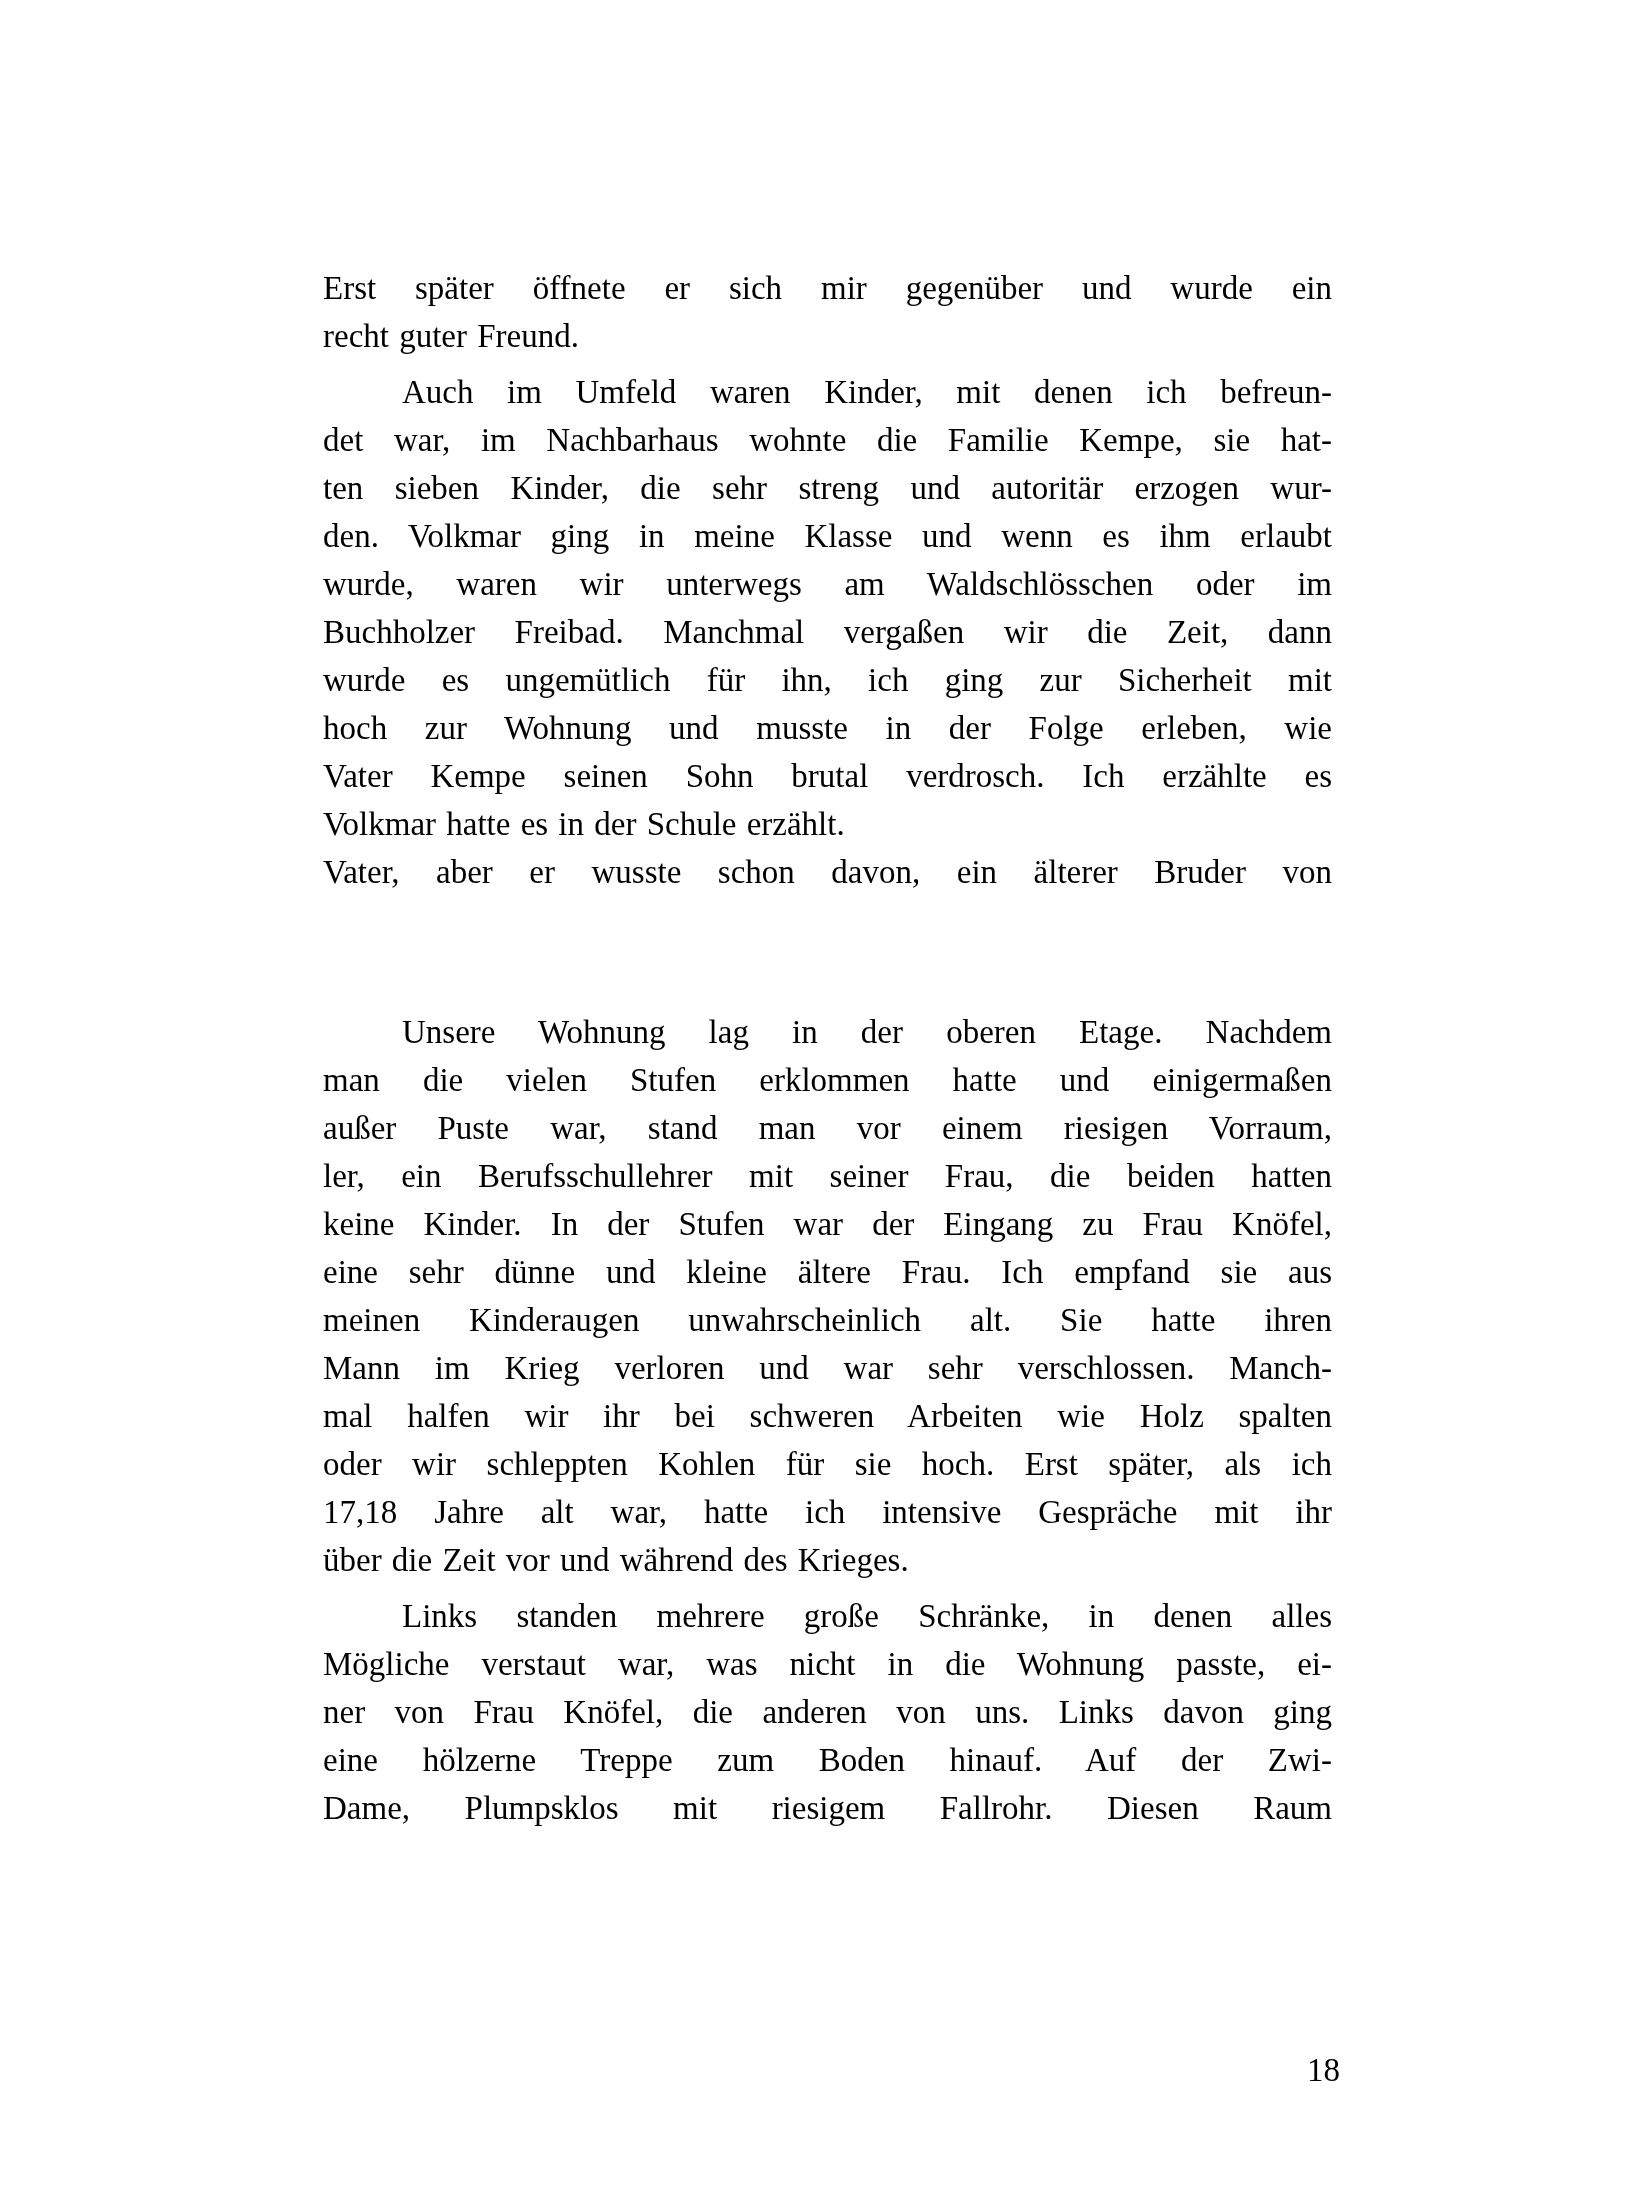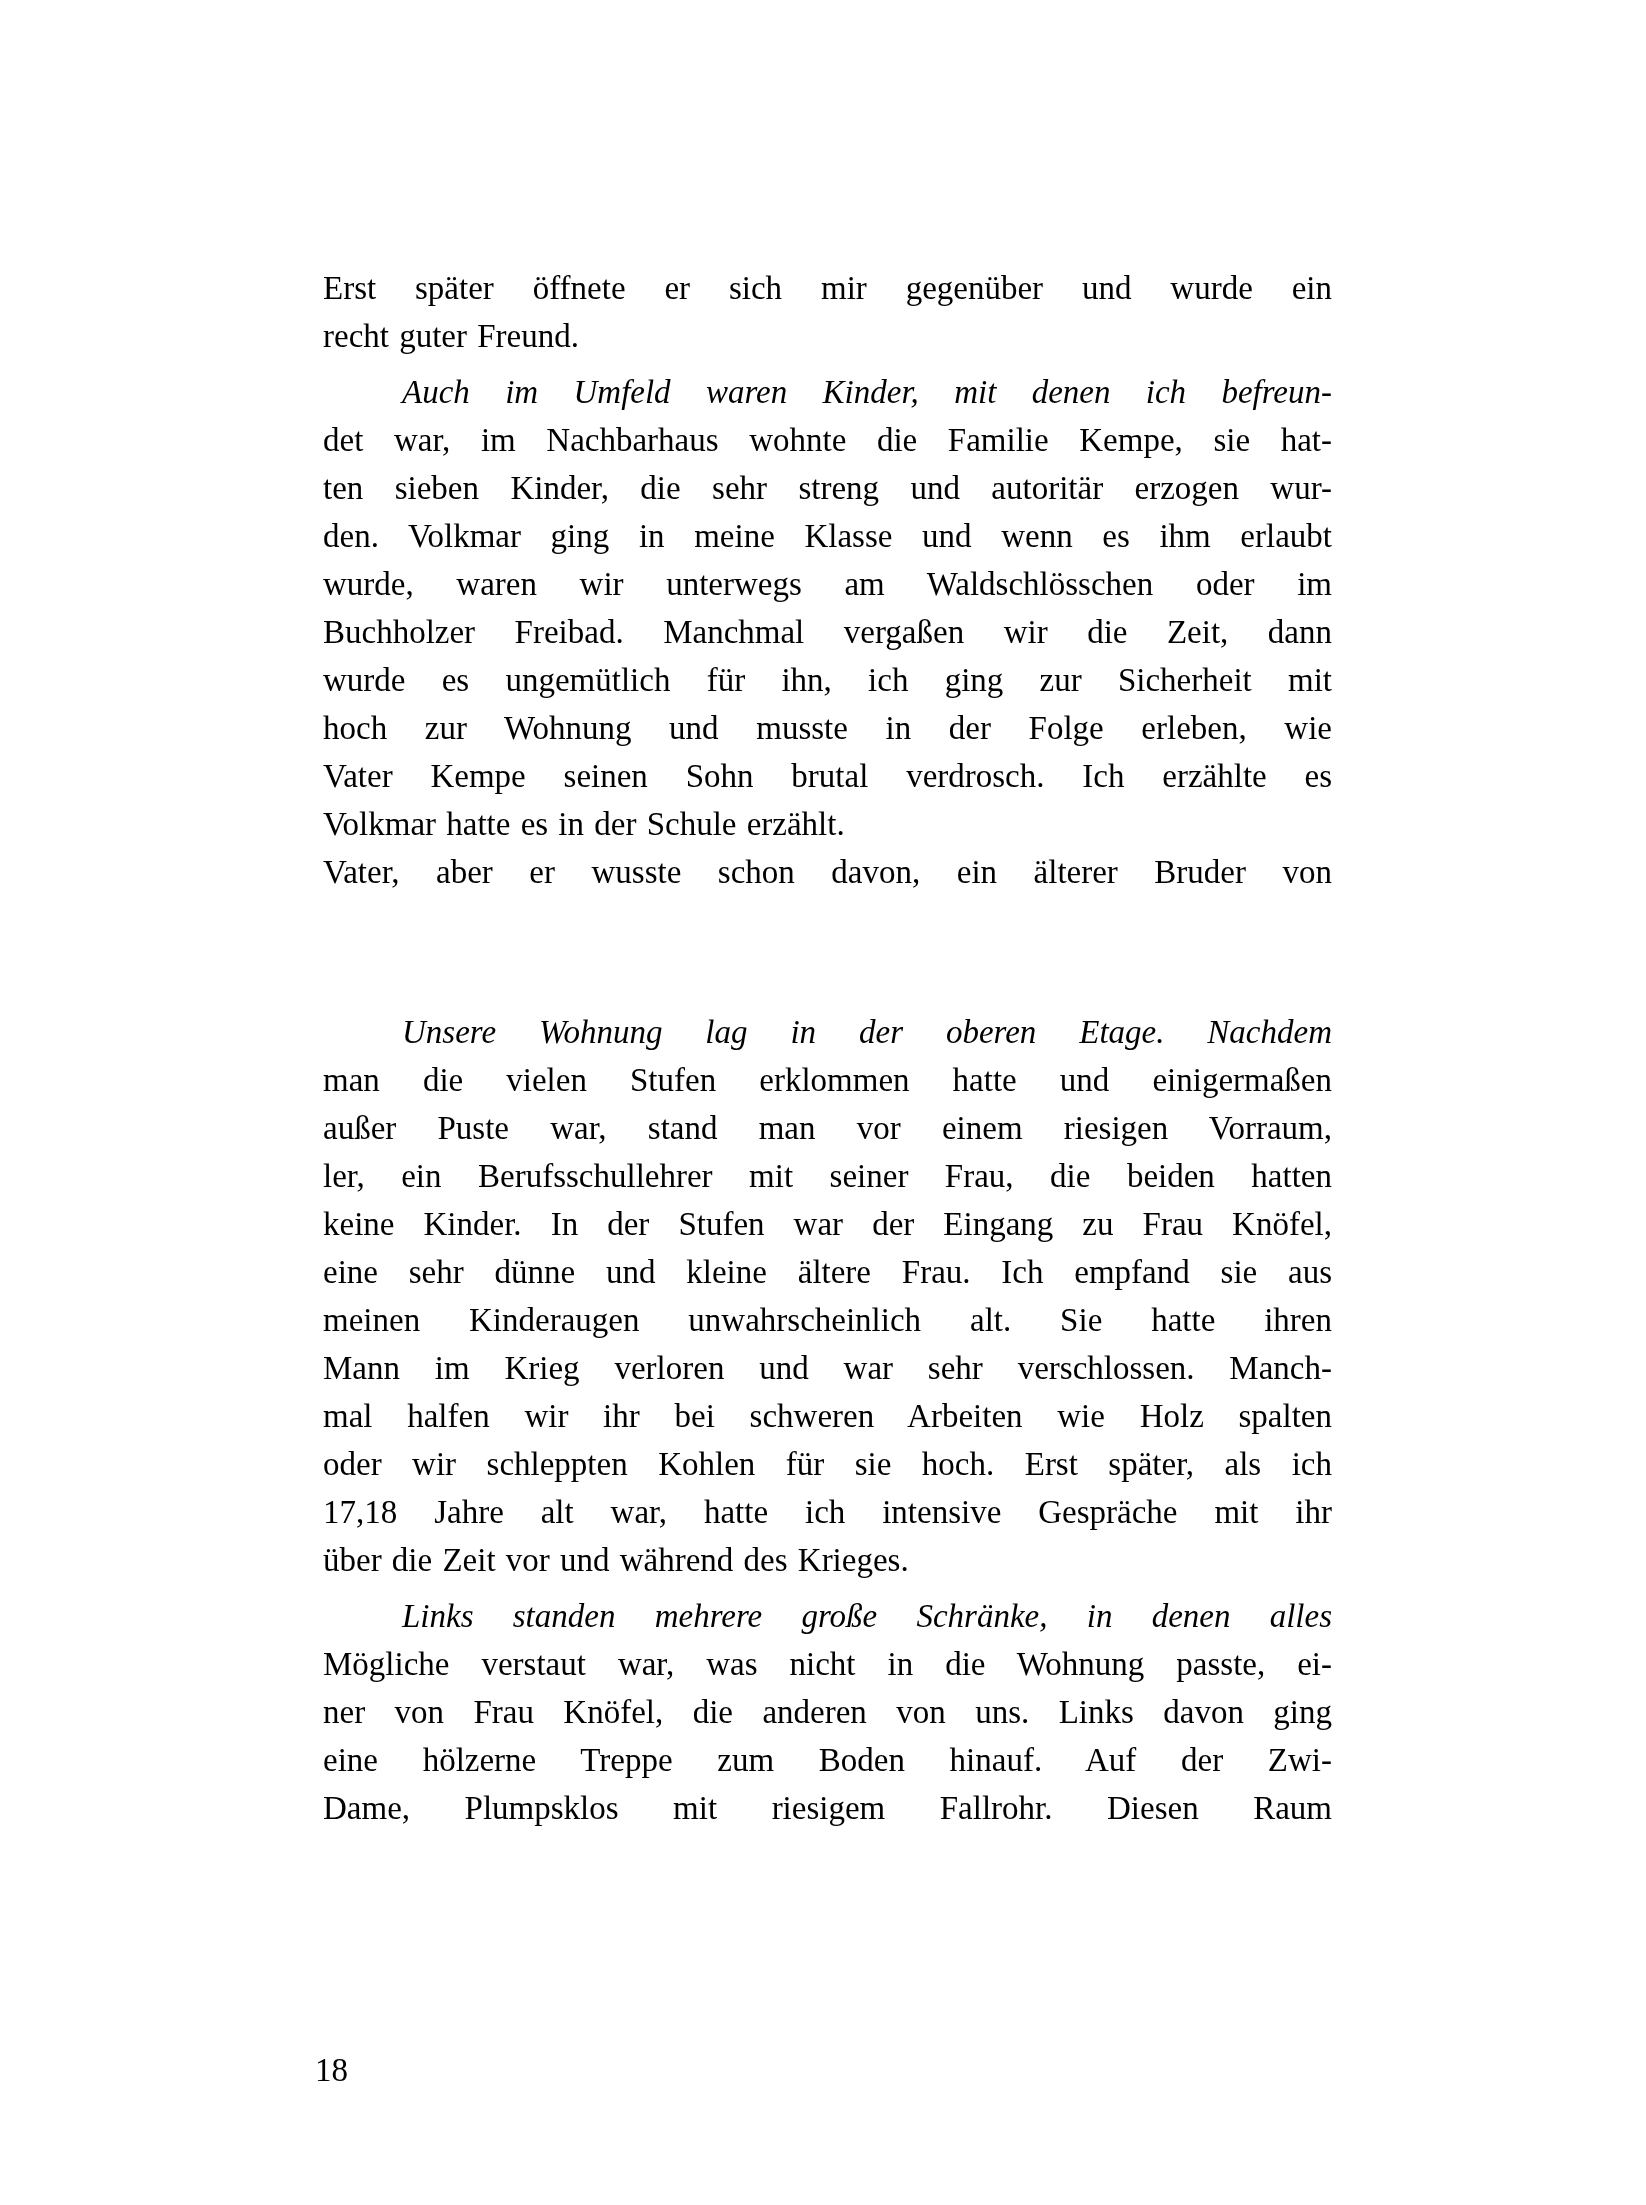--- a/index.html
+++ b/index.html
@@ -36,31 +36,30 @@
   }
   .line {
     font-size: 33px;
     line-height: 48px;
     text-align: justify;
     text-align-last: justify;
     word-spacing: 0.06em;
   }
   .line.indent {
     text-indent: 79px;
-    font-style: italic;
   }
   .line.last-left {
     text-align-last: left;
   }
   .page-number {
     position: absolute;
     left: 315px;
     top: 2046px;
     width: 1025px;
-    text-align: left;
+    text-align: right;
     font-size: 33px;
     line-height: 48px;
   }
 </style>
 </head>
 <body>
 
 <div class="page">
   <div class="text-column">
       <div class="paragraph">

